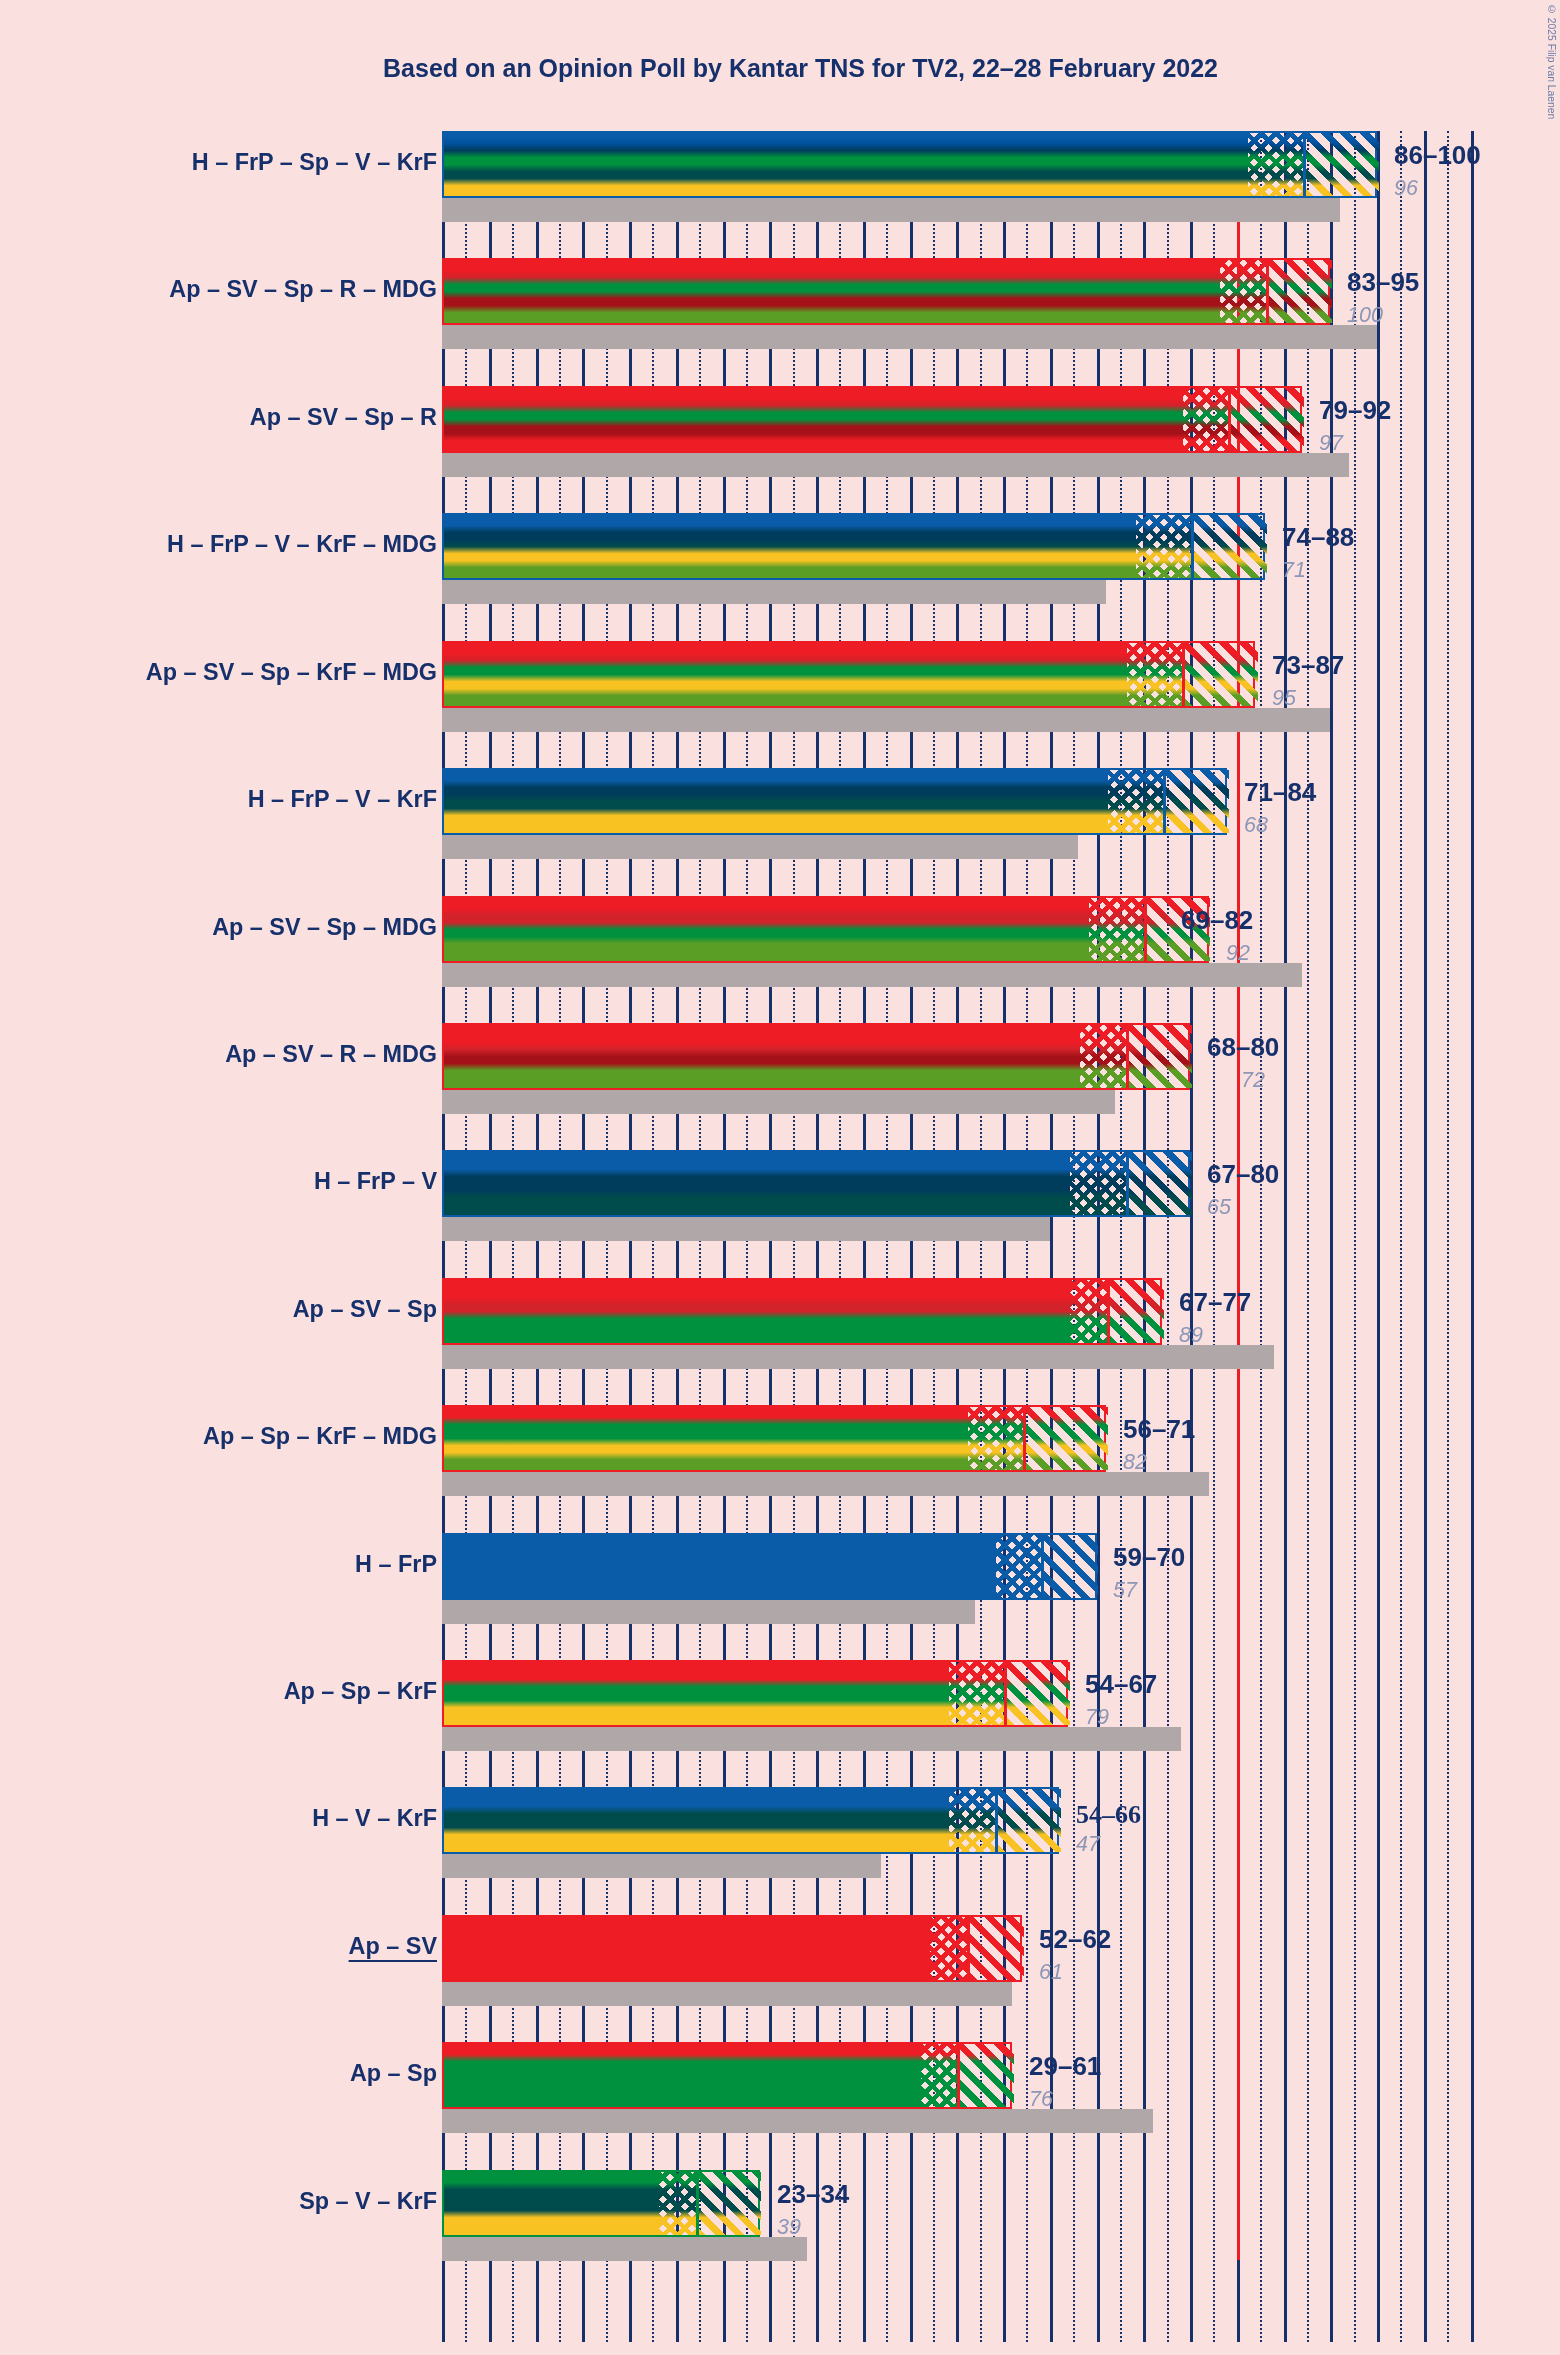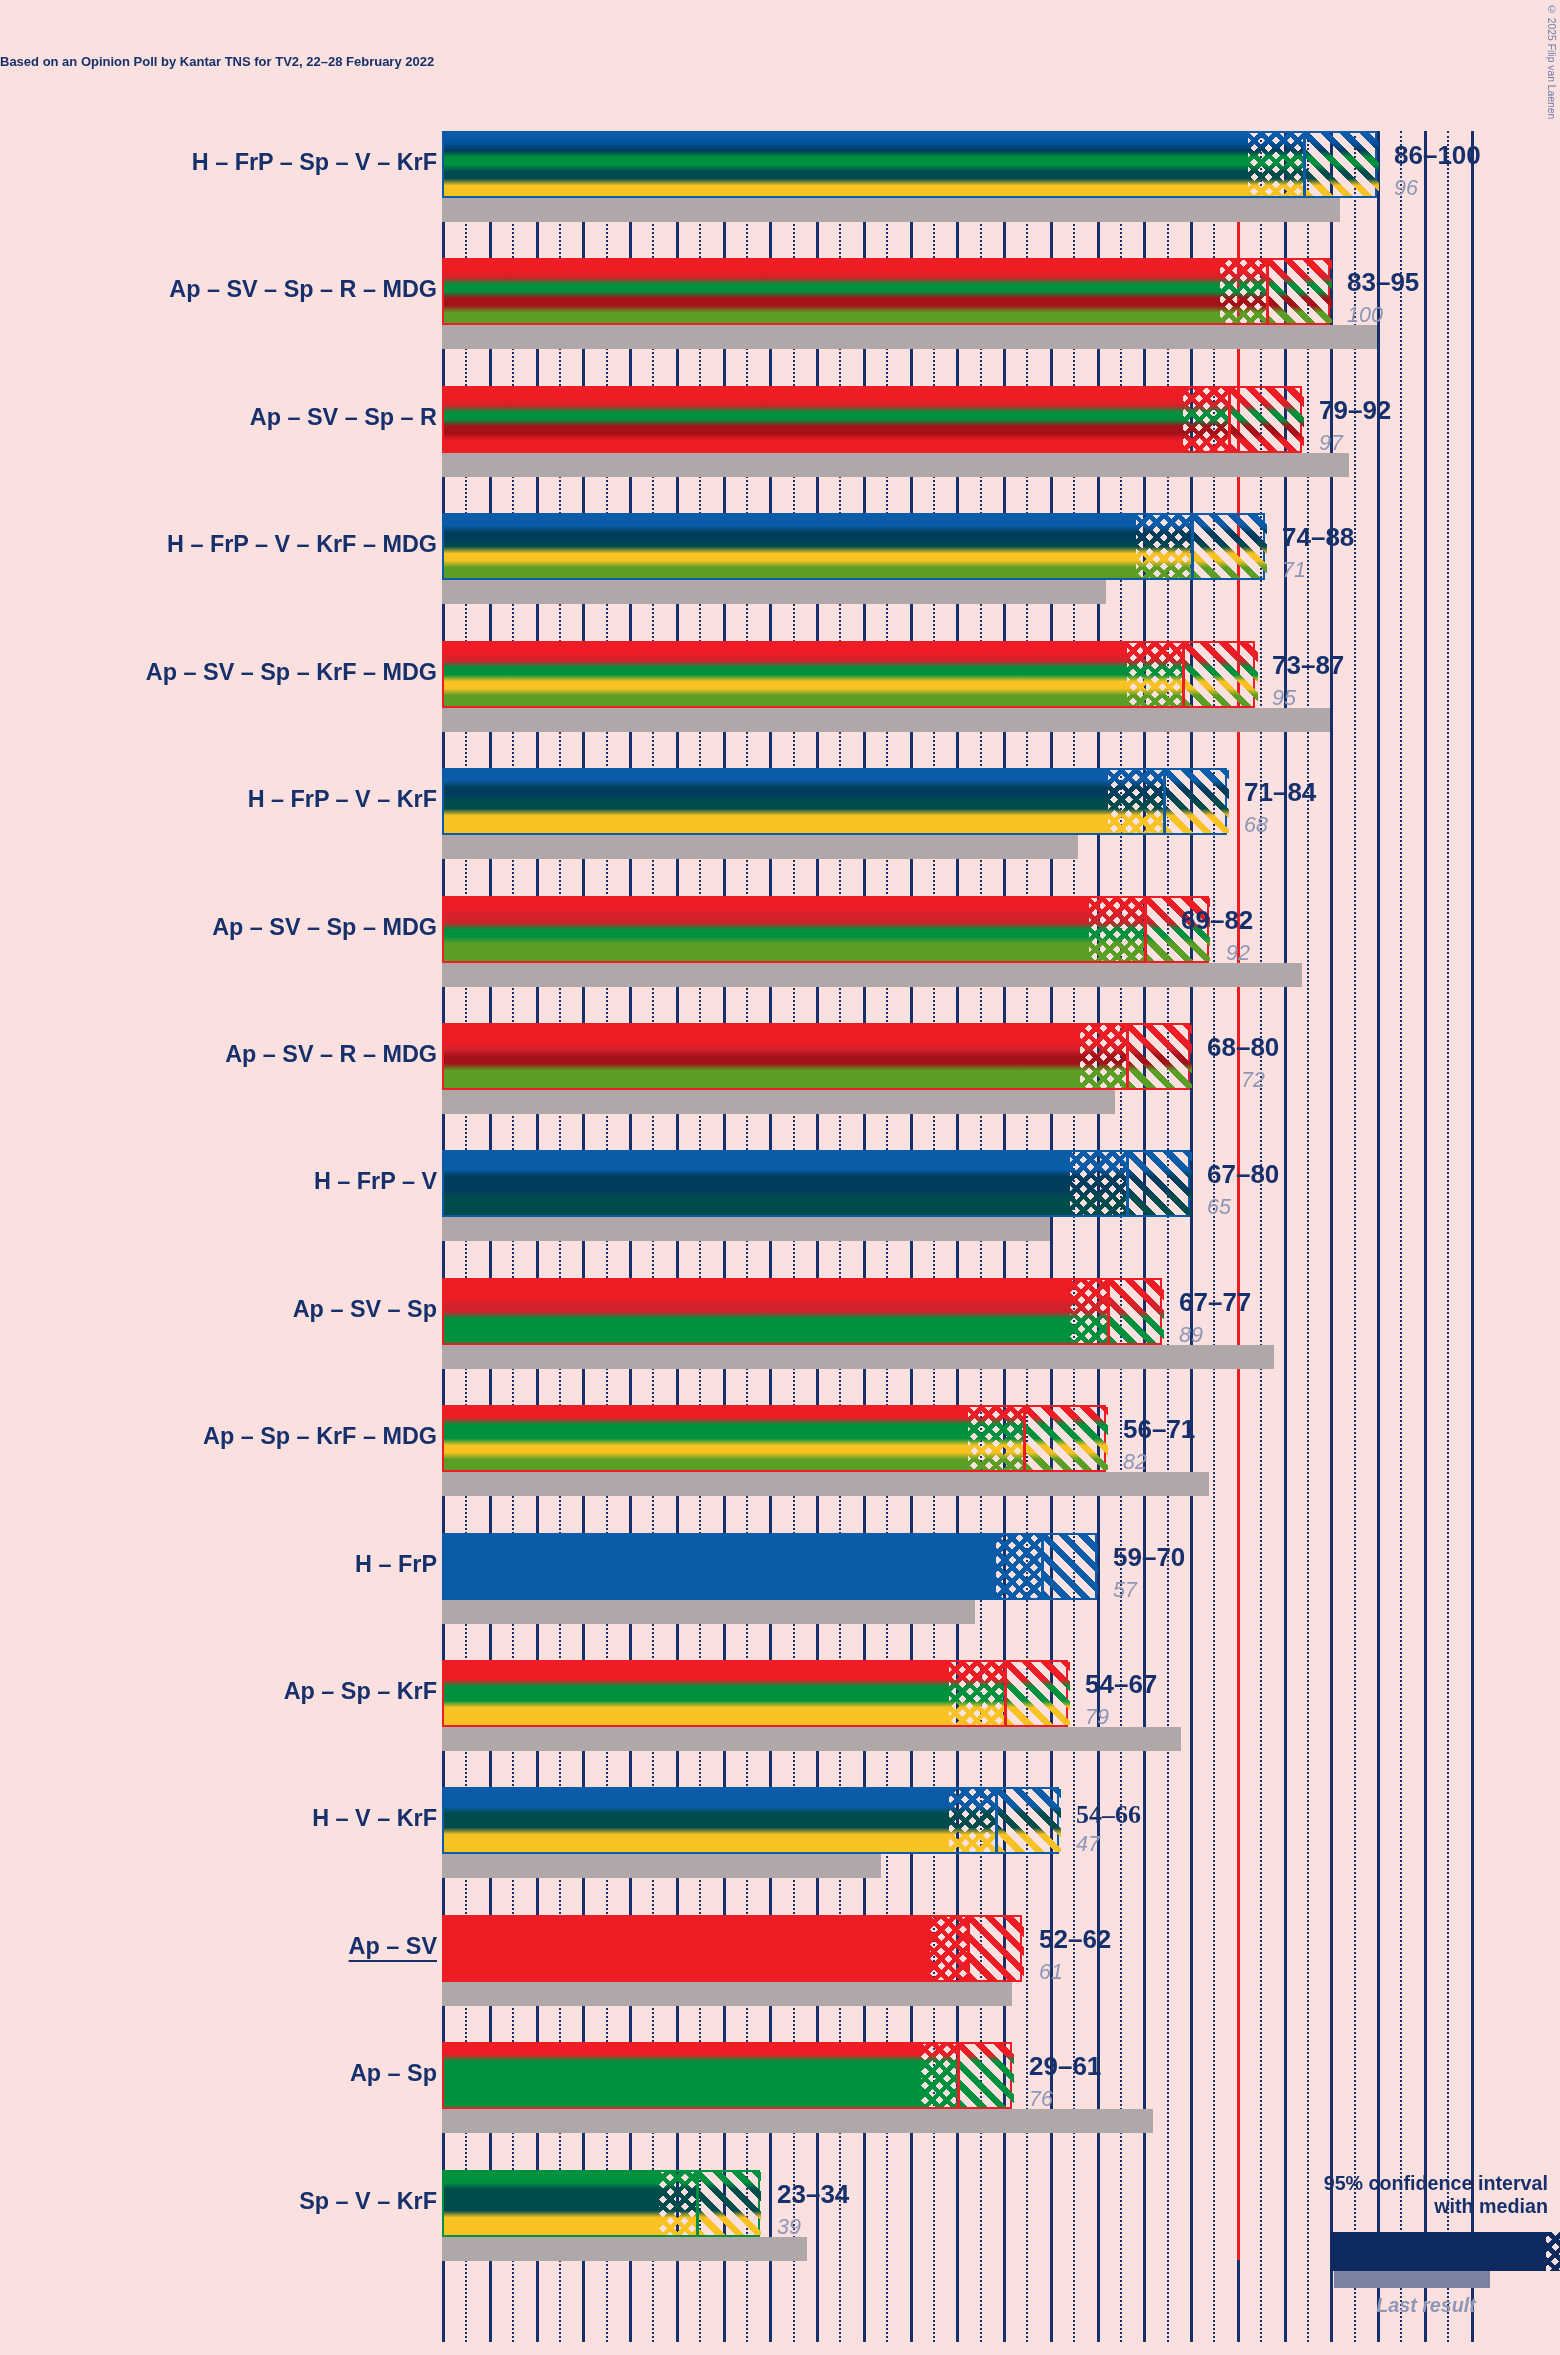--- a/index.html
+++ b/index.html
@@ -10,22 +10,22 @@
     position:relative;overflow:hidden;
   }
   .canvas{position:absolute;left:0;top:0;width:1561px;height:2355px;}
 
   
   #title{
     position:absolute;left:0;top:13px;width:1218px;text-align:center;
     font-size:31px;font-weight:bold;color:#16306b;letter-spacing:-0.2px;
   }
   #subtitle{
-    position:absolute;left:0;top:54px;width:1218px;text-align:left;
-    font-size:13px;font-weight:bold;color:#16306b;
+    position:absolute;left:0;top:54px;width:1218px;text-align:right;
+    font-size:25px;font-weight:bold;color:#16306b;
   }
   #copyright{
     position:absolute;right:3.7px;top:3.7px;
     font-size:10.3px;color:#6c7ba6;
     writing-mode:vertical-rl;
   }
 
   
   #plot{position:absolute;left:442px;top:131px;width:1119px;height:2211px;}
 
@@ -321,26 +321,15 @@
           <div class="solid" style="width: 215px; background: linear-gradient(rgb(0, 145, 63) 5.56%, rgb(0, 145, 63) 16.67%, rgb(0, 76, 76) 27.78%, rgb(0, 76, 76) 38.89%, rgb(0, 76, 76) 50%, rgb(0, 76, 76) 61.11%, rgb(248, 195, 34) 72.22%, rgb(248, 195, 34) 83.33%, rgb(248, 195, 34) 94.44%);"></div>
           <div class="hatchbox" style="left: 215px; width: 37px; background-image: repeating-linear-gradient(45deg, transparent 0px, transparent 5.6px, rgba(0, 0, 0, 0) 5.6px, rgba(0, 0, 0, 0) 6.6px), linear-gradient(rgb(0, 145, 63) 5.56%, rgb(0, 145, 63) 16.67%, rgb(0, 76, 76) 27.78%, rgb(0, 76, 76) 38.89%, rgb(0, 76, 76) 50%, rgb(0, 76, 76) 61.11%, rgb(248, 195, 34) 72.22%, rgb(248, 195, 34) 83.33%, rgb(248, 195, 34) 94.44%); mask-image: repeating-linear-gradient(45deg, rgb(0, 0, 0) 0px, rgb(0, 0, 0) 4.7px, transparent 4.7px, transparent 10.3px), repeating-linear-gradient(-45deg, rgb(0, 0, 0) 0px, rgb(0, 0, 0) 4.7px, transparent 4.7px, transparent 10.3px); mask-composite: add;"></div>
           <div class="hatchbox" style="left: 252px; width: 65px; background-image: linear-gradient(rgb(0, 145, 63) 5.56%, rgb(0, 145, 63) 16.67%, rgb(0, 76, 76) 27.78%, rgb(0, 76, 76) 38.89%, rgb(0, 76, 76) 50%, rgb(0, 76, 76) 61.11%, rgb(248, 195, 34) 72.22%, rgb(248, 195, 34) 83.33%, rgb(248, 195, 34) 94.44%); mask-image: repeating-linear-gradient(45deg, rgb(0, 0, 0) 0px, rgb(0, 0, 0) 6.6px, transparent 6.6px, transparent 14px);"></div>
           <div style="position: absolute; left: 252px; top: 0px; bottom: 0px; width: 2.8px; background: rgb(0, 145, 63);"></div>
         </div>
         <div class="valrange" style="left: 335px; top: 9.4px;">23–34</div>
         <div class="vallast" style="left: 335px; top: 45px;">39</div>
       </div>
     </div>
 
-  <div id="legend">
-    <div class="ltxt">95% confidence interval</div>
-    <div class="ltxt">with median</div>
-    <div class="lbarwrap">
-      <div class="lbar"></div>
-      <div class="lcross" style="background: rgb(13, 43, 94); mask-image: repeating-linear-gradient(45deg, rgb(0, 0, 0) 0px, rgb(0, 0, 0) 4.7px, transparent 4.7px, transparent 10.3px), repeating-linear-gradient(-45deg, rgb(0, 0, 0) 0px, rgb(0, 0, 0) 4.7px, transparent 4.7px, transparent 10.3px); mask-composite: source-over; border: 2.8px solid rgb(13, 43, 94); box-sizing: border-box;"></div>
-
-      <div class="llast"></div>
-    </div>
-    <div class="lcap">Last result</div>
-  </div>
 
 </div>
 
 
 </body></html>

